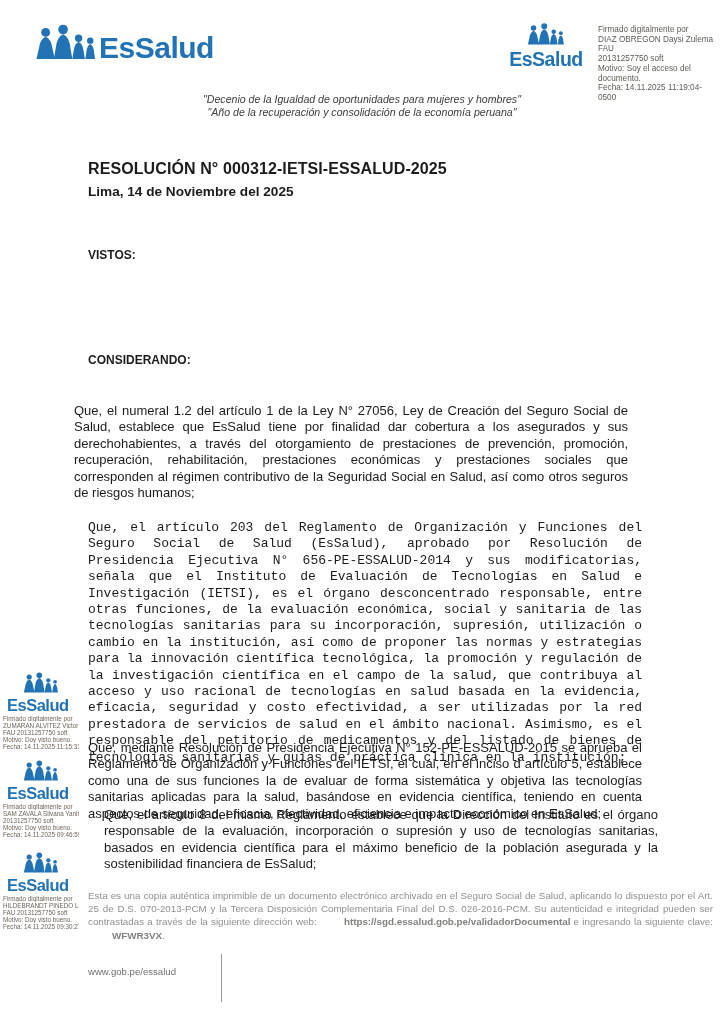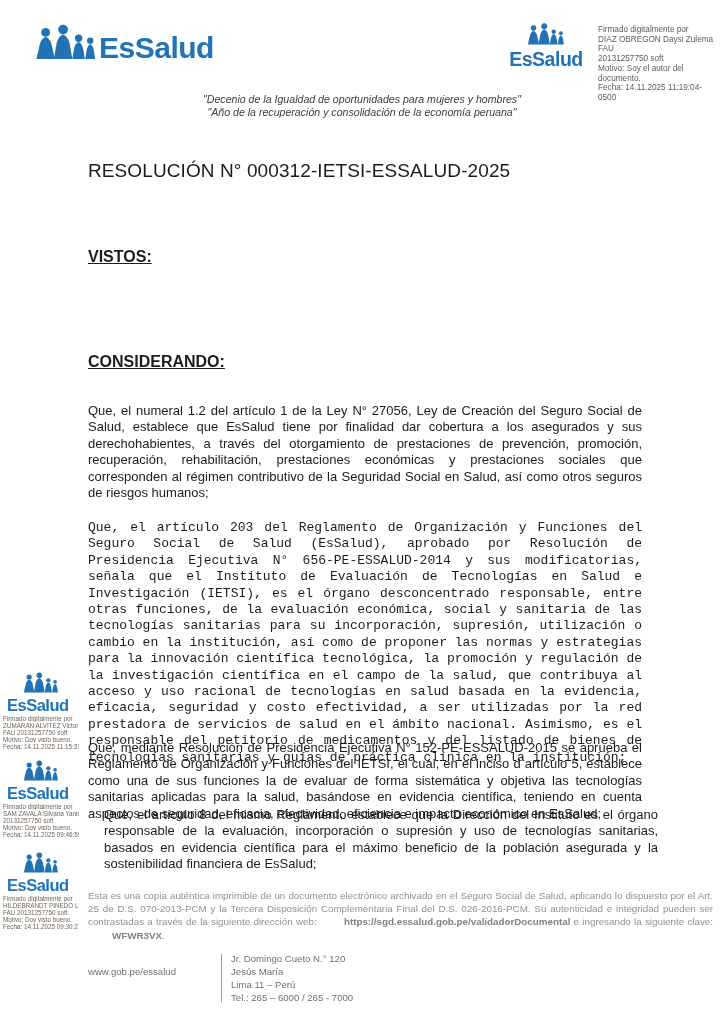--- a/index.html
+++ b/index.html
@@ -29,31 +29,31 @@
     left:598px; top:17px; width:122px;
     font-size:8.2px; line-height:9.7px; color:#5f5b55;
   }
   .sig-right .sig-line { display:block; }
 
   
   .mottos { left:0; top:85px; width:724px; text-align:center;
     font-style:italic; font-size:10.6px; line-height:12.5px; color:#3c3c3c; }
 
   
-  .doc-title { left:88px; top:152px; font-size:19px; font-weight:400; letter-spacing:0.1px;text-align:right; }
+  .doc-title { left:88px; top:152px; font-size:16px; font-weight:700; letter-spacing:0.1px;text-align:right; }
   .doc-date  { left:88px; top:176px; font-size:13.6px; font-weight:700; }
-  .section-heading { font-size:16px; font-weight:700;text-decoration:underline; }
+  .section-heading { font-size:12px; font-weight:700; }
   .h-vistos { left:88px; top:240px; }
   .h-considerando { left:88px; top:345px; }
   .body-par {
     width:554px; font-size:13px; line-height:16.4px;
     text-align:justify; color:#1c1c1c;
   }
   .par-vistos { left:88px; top:272px; }
-  .par-1 { left:88px; top:395px; }
+  .par-1 { left:74px; top:395px; }
   .par-2 { left:88px; top:512px;font-family:Liberation Mono, monospace; }
   .par-3 { left:88px; top:732px; }
   .par-4 { left:104px; top:799px; }
 
   
   .stamp { left:3px; width:76px; overflow:hidden; }
   .stamp .family-icon { width:36px; height:24px; margin:0 auto; }
   .stamp .wordmark { font-size:16.5px; text-align:left; padding-left:4px; margin-top:1px; }
   .stamp .stamp-lines { margin-top:1px; font-size:6.3px; line-height:7.2px; color:#6f6459; }
   .stamp .stamp-line { display:block; white-space:nowrap; overflow:hidden; }
@@ -106,30 +106,31 @@
         <path d="M57 20.5 Q54 22 53.2 27.5 L52 36 L62 36 L60.8 27.5 Q60 22 57 20.5 Z"></path>
       </g>
     </svg>
     <div class="wordmark">EsSalud</div>
   </div>
 
   <div class="abs sig-right">
     <span class="sig-line">Firmado digitalmente por</span>
     <span class="sig-line">DIAZ OBREGON Daysi Zulema FAU</span>
     <span class="sig-line">20131257750 soft</span>
-    <span class="sig-line">Motivo: Soy el autor del documento.</span>
+    <span class="sig-line">Motivo: Soy el acceso del documento.</span>
     <span class="sig-line">Fecha: 14.11.2025 11:19:04-0500</span>
   </div>
 
   <div class="abs mottos">
     <div>"Decenio de la Igualdad de oportunidades para mujeres y hombres"</div>
     <div>"Año de la recuperación y consolidación de la economía peruana"</div>
   </div>
 
   <div class="abs doc-title">RESOLUCIÓN N° 000312-IETSI-ESSALUD-2025</div>
+  <div class="abs doc-date">Lima, 14 de Noviembre del 2025</div>
 
   <div class="abs section-heading h-vistos">VISTOS:</div>
 
   <div class="abs section-heading h-considerando">CONSIDERANDO:</div>
   <p class="abs body-par par-1">Que, el numeral 1.2 del artículo 1 de la Ley N° 27056, Ley de Creación del Seguro Social de Salud, establece que EsSalud tiene por finalidad dar cobertura a los asegurados y sus derechohabientes, a través del otorgamiento de prestaciones de prevención, promoción, recuperación, rehabilitación, prestaciones económicas y prestaciones sociales que corresponden al régimen contributivo de la Seguridad Social en Salud, así como otros seguros de riesgos humanos;</p>
   <p class="abs body-par par-2">Que, el artículo 203 del Reglamento de Organización y Funciones del Seguro Social de Salud (EsSalud), aprobado por Resolución de Presidencia Ejecutiva N° 656-PE-ESSALUD-2014 y sus modificatorias, señala que el Instituto de Evaluación de Tecnologías en Salud e Investigación (IETSI), es el órgano desconcentrado responsable, entre otras funciones, de la evaluación económica, social y sanitaria de las tecnologías sanitarias para su incorporación, supresión, utilización o cambio en la institución, así como de proponer las normas y estrategias para la innovación científica tecnológica, la promoción y regulación de la investigación científica en el campo de la salud, que contribuya al acceso y uso racional de tecnologías en salud basada en la evidencia, eficacia, seguridad y costo efectividad, a ser utilizadas por la red prestadora de servicios de salud en el ámbito nacional. Asimismo, es el responsable del petitorio de medicamentos y del listado de bienes de tecnologías sanitarias y guías de práctica clínica en la institución;</p>
   <p class="abs body-par par-3">Que, mediante Resolución de Presidencia Ejecutiva N° 152-PE-ESSALUD-2015 se aprueba el Reglamento de Organización y Funciones del IETSI, el cual, en el inciso d artículo 5, establece como una de sus funciones la de evaluar de forma sistemática y objetiva las tecnologías sanitarias aplicadas para la salud, basándose en evidencia científica, teniendo en cuenta aspectos de seguridad, eficacia, efectividad, eficiencia e impacto económico en EsSalud;</p>
   <p class="abs body-par par-4">Que, el artículo 8 del mismo Reglamento establece que la Dirección del Instituto es el órgano responsable de la evaluación, incorporación o supresión y uso de tecnologías sanitarias, basados en evidencia científica para el máximo beneficio de la población asegurada y la sostenibilidad financiera de EsSalud;</p>
 
   <div class="abs stamp stamp-1">
@@ -198,20 +199,14 @@
       <span class="stamp-line">FAU 20131257750 soft</span>
       <span class="stamp-line">Motivo: Doy visto bueno.</span>
       <span class="stamp-line">Fecha: 14.11.2025 09:30:27-0500</span>
     </div>
   </div>
 
   <p class="abs footer-auth"><span>Esta es una copia auténtica imprimible de un documento electrónico archivado en el Seguro Social de Salud, aplicando lo dispuesto por el Art. 25 de D.S. 070-2013-PCM y la Tercera Disposición Complementaria Final del D.S. 026-2016-PCM. Su autenticidad e integridad pueden ser contrastadas a través de la siguiente dirección web: </span><span class="bold-seg">https://sgd.essalud.gob.pe/validadorDocumental</span><span> e ingresando la siguiente clave: </span><span class="bold-seg">WFWR3VX</span><span>.</span></p>
 
   <div class="abs footer-website">www.gob.pe/essalud</div>
   <div class="abs footer-sep"></div>
-  <div class="abs footer-address">
-    <span class="addr-line">Jr. Domingo Cueto N.° 120</span>
-    <span class="addr-line">Jesús María</span>
-    <span class="addr-line">Lima 11 – Perú</span>
-    <span class="addr-line">Tel.: 265 – 6000 / 265 - 7000</span>
-  </div>
 
 </div>
 
 </body></html>

